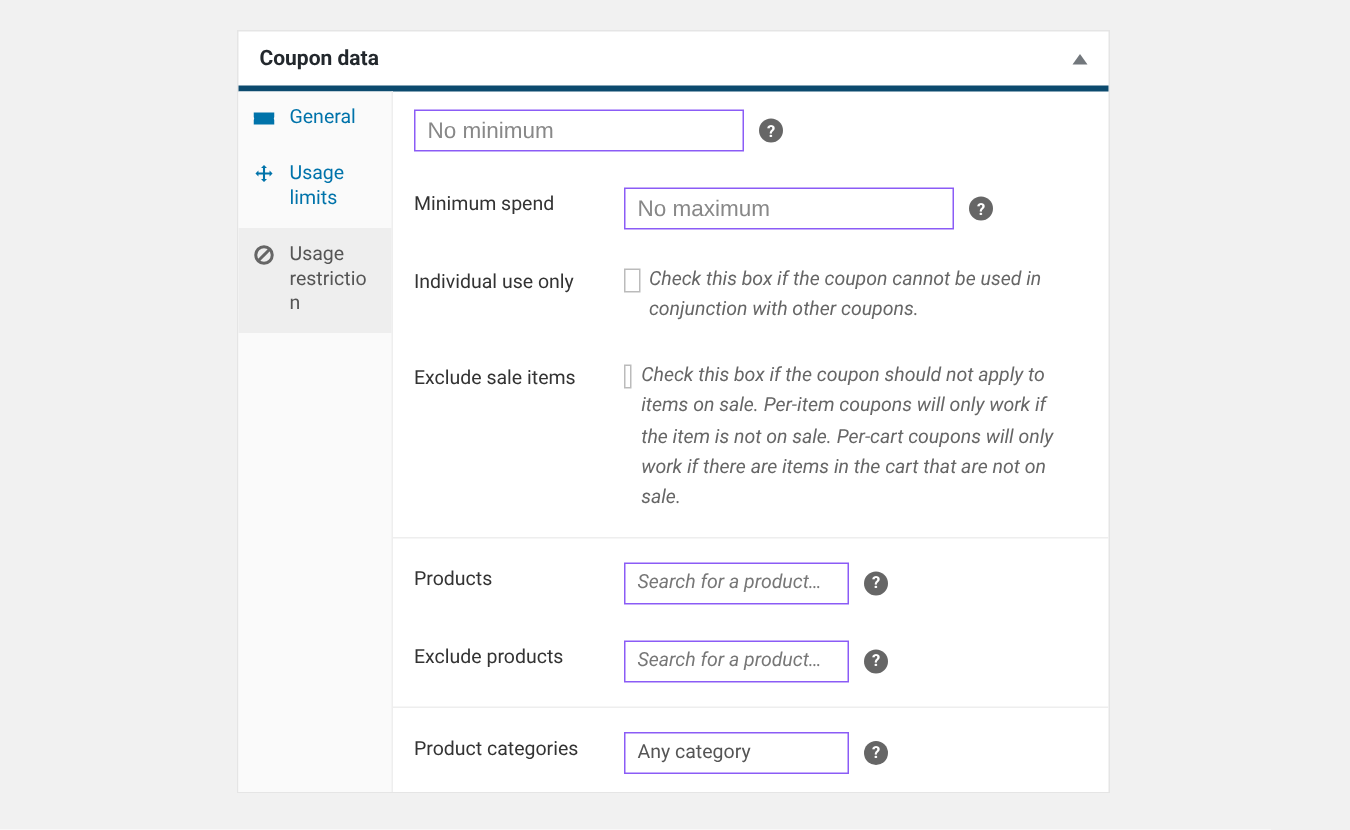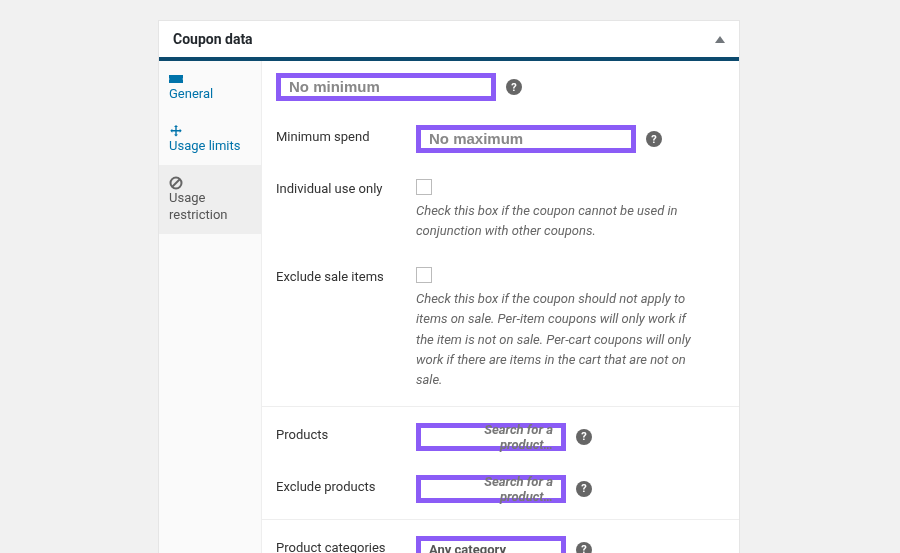--- a/index.html
+++ b/index.html
@@ -48,23 +48,22 @@
       min-width: 103px;
       background: #fafafa;
       border-right: 1px solid #eee;
     }
     .tab {
       padding: 10px 10px;
       cursor: pointer;
       color: #0073aa;
       display: flex;
       align-items: flex-start;
-      gap: 0;
+      gap: 10px;
       line-height: 1.3;
-      flex-direction: column;
     }
     .tab.active {
       background: #eee;
       color: #555;
     }
     .tab-icon {
       flex-shrink: 0;
       width: 14px;
       height: 14px;
       display: inline-flex;
@@ -97,33 +96,32 @@
       padding-top: 4px;
     }
     .form-control-wrap {
       flex: 1;
       display: flex;
       align-items: flex-start;
       gap: 10px;
     }
     .form-control-col {
       display: flex;
-      flex-direction: column;
+      flex-direction: row;
       gap: 6px;
       max-width: 290px;
     }
     input.text-input, .select-box {
       width: 220px;
       height: 28px;
-      border: 5px solid #8b5cf6;
+      border: 1px solid #8b5cf6;
       padding: 0 8px;
       font-size: 13px;
       color: #555;
       background: #fff;
-      font-weight: bold;
     }
     input.text-input::placeholder { color: #888; }
     .select-box {
       display: flex;
       align-items: center;
       color: #777;
       font-style: italic;
       cursor: text;
       text-align: right;
     }

